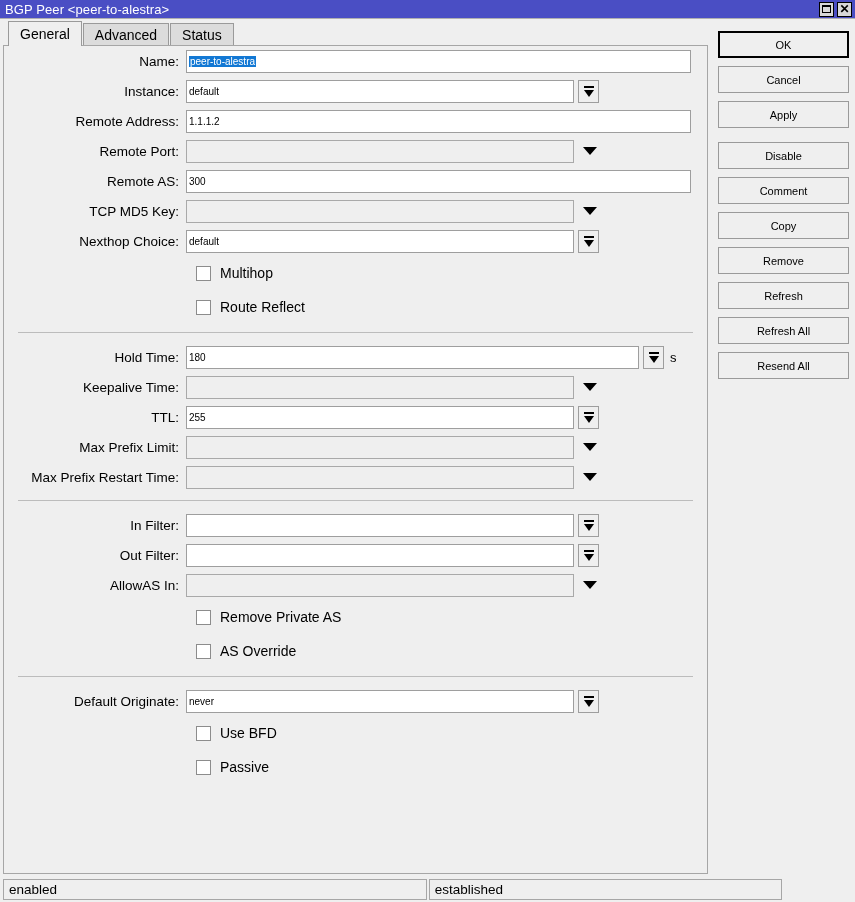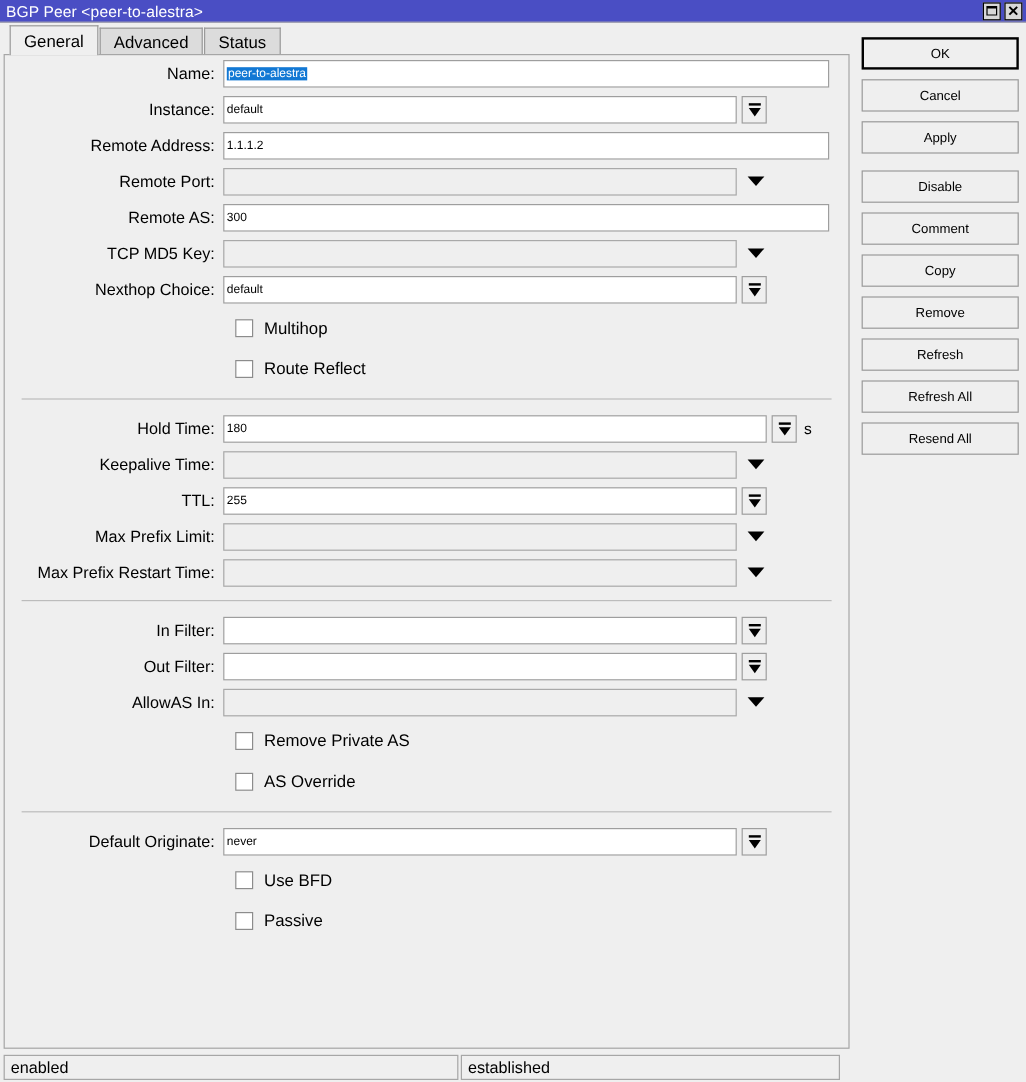--- a/index.html
+++ b/index.html
@@ -137,21 +137,21 @@
     font-size: 10px;
     overflow: hidden;
     white-space: nowrap;
   }
   .field.disabled {
     background: #efefef;
     border-color: #a9a9a9;
     color: #6f6f6f;
   }
   .field.w-full  { width: 505px; }
-  .field.w-arrow { width: 428px; }
+  .field.w-arrow { width: 388px; }
   .field.w-hold  { width: 453px; }
 
   .field .selected-text {
     background: #1278d4;
     color: #ffffff;
     padding: 0 1px;
   }
 
   
   .boxbtn {
@@ -249,21 +249,21 @@
   }
   .btn.default {
     border: 2px solid #000;
   }
   .btn.gap-before { margin-top: 6px; }
 
   
   .statusbar {
     position: absolute;
     left: 3px; top: 879px;
-    width: 697px; height: 21px;
+    width: 779px; height: 21px;
     display: flex;
   }
   .statusbox {
     height: 21px;
     background: #efefef;
     border: 1px solid #a6a6a6;
     box-sizing: border-box;
     display: flex;
     align-items: center;
     padding-left: 5px;

